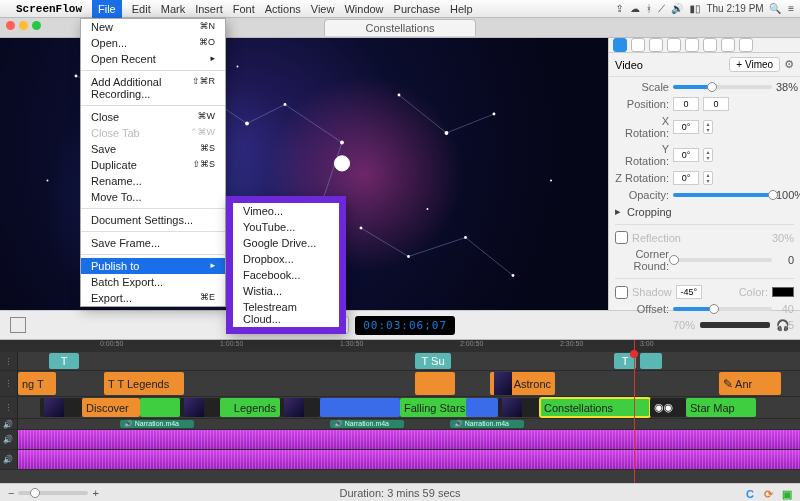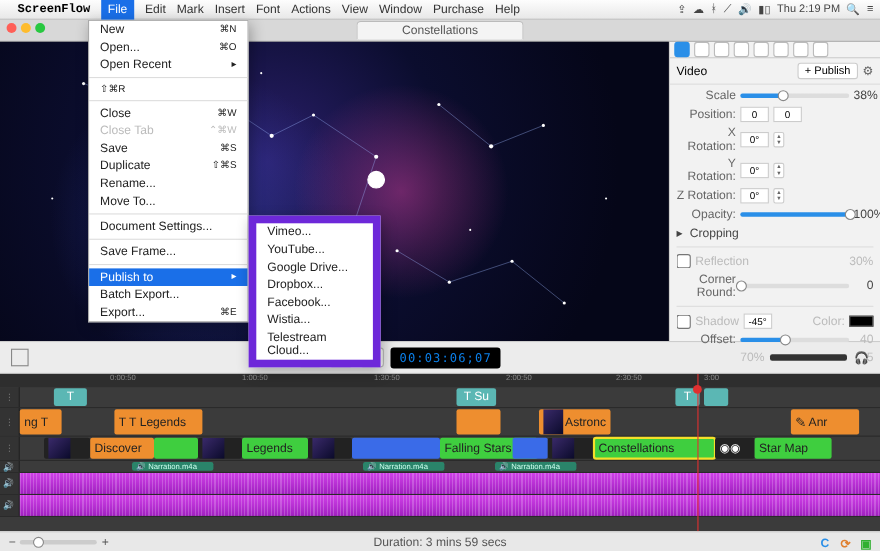--- a/index.html
+++ b/index.html
@@ -198,21 +198,21 @@
       <div class="t"></div>
       <div class="t"></div>
       <div class="t"></div>
       <div class="t"></div>
       <div class="t"></div>
       <div class="t"></div>
     </div>
     <div class="insp-head">
       <span>Video</span>
       <span style="display:flex;gap:4px;align-items:center">
-        <span class="btn">+ Publish</span>
+        <span class="btn">+ Vimeo</span>
         <span class="gear">⚙︎</span>
       </span>
     </div>
     <div class="insp-body">
       <div class="row">
           <label>Scale</label>
           <div class="slider" style="--p:38%"></div>
           <span class="val">38%</span>
         </div>
       <div class="row">
@@ -349,21 +349,21 @@
       <div class="clip img" style="left: 40px; width: 42px;">
         <div class="thumb"></div>
       </div>
       <div class="clip orange" style="left: 82px; width: 58px;">
         <span>Discover</span>
       </div>
       <div class="clip green" style="left: 140px; width: 40px;"></div>
       <div class="clip img" style="left: 180px; width: 40px;">
         <div class="thumb"></div>
       </div>
-      <div class="clip green" style="left: 220px; width: 60px;">
+      <div class="clip green" style="left: 220px; width: 60px; justify-content: flex-end;">
         <span>Legends</span>
       </div>
       <div class="clip img" style="left: 280px; width: 40px;">
         <div class="thumb"></div>
       </div>
       <div class="clip blue" style="left: 320px; width: 80px;"></div>
       <div class="clip green" style="left: 400px; width: 89px;">
         <span>Falling Stars</span>
       </div>
       <div class="clip blue" style="left: 466px; width: 32px;"></div>
@@ -418,20 +418,21 @@
     <div class="mi">
       <span>Open...</span>
       <span class="arrow">⌘O</span>
     </div>
     <div class="mi">
       <span>Open Recent</span>
       <span class="arrow">▸</span>
     </div>
     <div class="msep"></div>
     <div class="mi">
+      <span>Add Additional Recording...</span>
       <span class="arrow">⇧⌘R</span>
     </div>
     <div class="msep"></div>
     <div class="mi">
       <span>Close</span>
       <span class="arrow">⌘W</span>
     </div>
     <div class="mi dis">
       <span>Close Tab</span>
       <span class="arrow">⌃⌘W</span>

